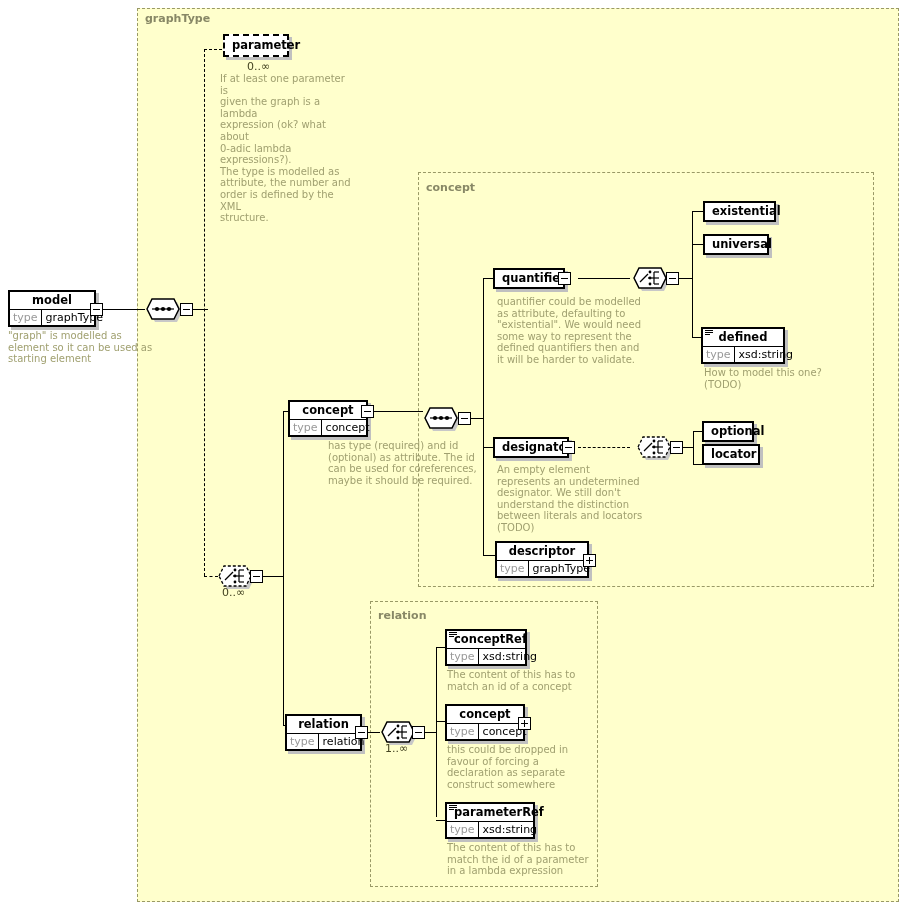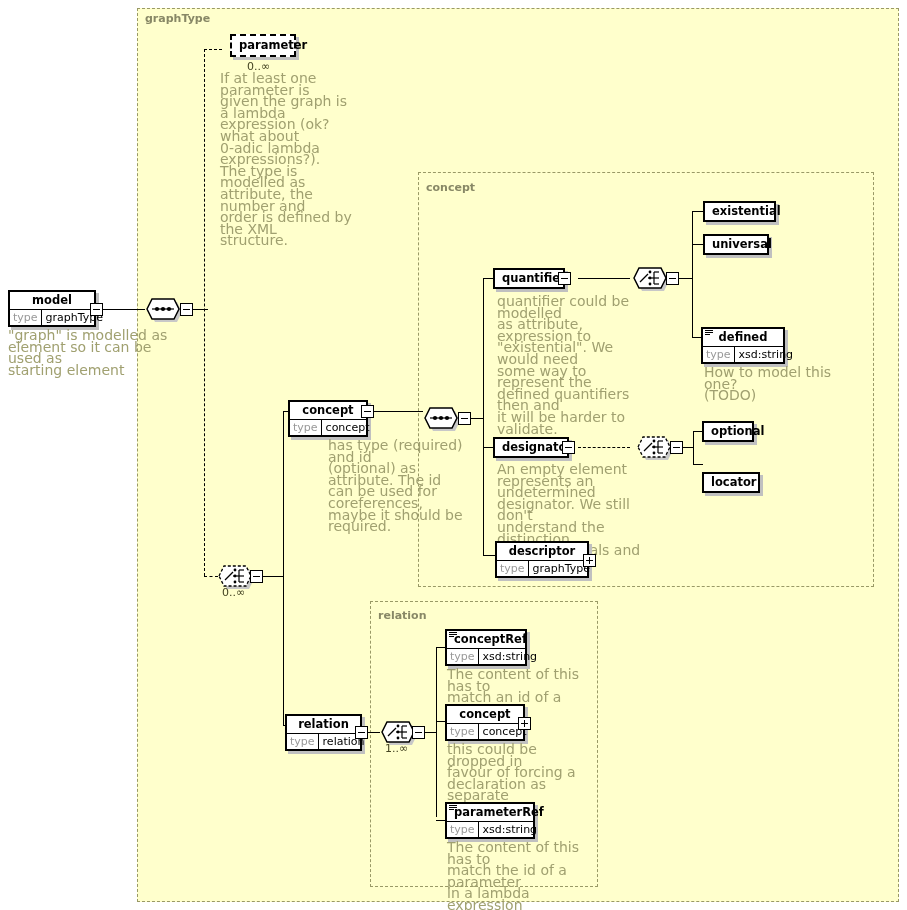--- a/index.html
+++ b/index.html
@@ -123,21 +123,21 @@
   .node {
     position: absolute;
     width: 42px;
     height: 26px;
   }
   .node svg { display: block; }
   
   .annot {
     position: absolute;
     color: #a0a070;
-    font-size: 14px;
+    font-size: 10px;
     line-height: 11.6px;
     font-family: "DejaVu Sans", sans-serif;
     white-space: pre-line;
   }
   .card {
     position: absolute;
     color: #444422;
     font-size: 11px;
     font-family: "DejaVu Sans", sans-serif;
     white-space: nowrap;
@@ -239,21 +239,21 @@
       <polygon points="5,13 10,3 32,3 37,13 32,23 10,23" fill="#c8c8c8" transform="translate(3,3)"></polygon>
       <polygon points="5,13 10,3 32,3 37,13 32,23 10,23" fill="#ffffff" stroke="#000000" stroke-width="1.5"></polygon>
       <line x1="10" y1="13" x2="32" y2="13" stroke="#000000" stroke-width="1.2"></line>
       <circle cx="15" cy="13" r="2.1" fill="#000000"></circle>
       <circle cx="21" cy="13" r="2.1" fill="#000000"></circle>
       <circle cx="27" cy="13" r="2.1" fill="#000000"></circle>
     </svg>
   </div>
   <div class="toggle" style="left:180px; top:303px;"></div>
 
-  <div class="ebox optional" style="left:230px; top:34px; width:66px; height:23px;">
+  <div class="ebox optional" style="left:223px; top:34px; width:66px; height:23px;">
     <div class="ename" style="line-height:19px;">parameter</div>
   </div>
   <div class="card" style="left:247px; top:60px;">0..∞</div>
   <div class="annot" style="left:220px; top:73px; width:135px;">If at least one parameter is
 given the graph is a lambda
 expression (ok? what about
 0-adic lambda expressions?).
 The type is modelled as
 attribute, the number and
 order is defined by the XML
@@ -300,21 +300,21 @@
       <circle cx="27" cy="13" r="2.1" fill="#000000"></circle>
     </svg>
   </div>
   <div class="toggle" style="left:458px; top:412px;"></div>
 
   <div class="ebox" style="left:493px; top:268px; width:72px; height:21px;">
     <div class="ename">quantifier</div>
   </div>
   <div class="toggle" style="left:558px; top:272px;"></div>
   <div class="annot" style="left:497px; top:296px; width:150px;">quantifier could be modelled
-as attribute, expression to
+as attribute, defaulting to
 "existential". We would need
 some way to represent the
 defined quantifiers then and
 it will be harder to validate.</div>
 
   <div class="node" style="left:629px; top:265px;">
     <svg width="42" height="26" viewBox="0 0 42 26">
       <polygon points="5,13 10,3 32,3 37,13 32,23 10,23" fill="#c8c8c8" transform="translate(3,3)"></polygon>
       <polygon points="5,13 10,3 32,3 37,13 32,23 10,23" fill="#ffffff" stroke="#000000" stroke-width="1.5"></polygon>
       <line x1="11" y1="17" x2="19" y2="9" stroke="#000000" stroke-width="1.2"></line>
@@ -378,21 +378,21 @@
       <circle cx="21" cy="13" r="1.4" fill="#000"></circle>
       <circle cx="21" cy="19" r="1.4" fill="#000"></circle>
     </svg>
   </div>
   <div class="toggle" style="left:670px; top:441px;"></div>
 
   <div class="ebox" style="left:702px; top:421px; width:52px; height:21px;">
     <div class="ename">optional</div>
   </div>
 
-  <div class="ebox" style="left:702px; top:472px; width:58px; height:21px;">
+  <div class="ebox" style="left:702px; top:444px; width:58px; height:21px;">
     <div class="ename">locator</div>
   </div>
 
   <div class="ebox withtype" style="left:495px; top:541px; width:94px;">
     <div class="ename">descriptor</div>
     <div class="typerow">
       <span class="tlabel">type</span>
       <span class="tvalue">graphType</span>
     </div>
   </div>

